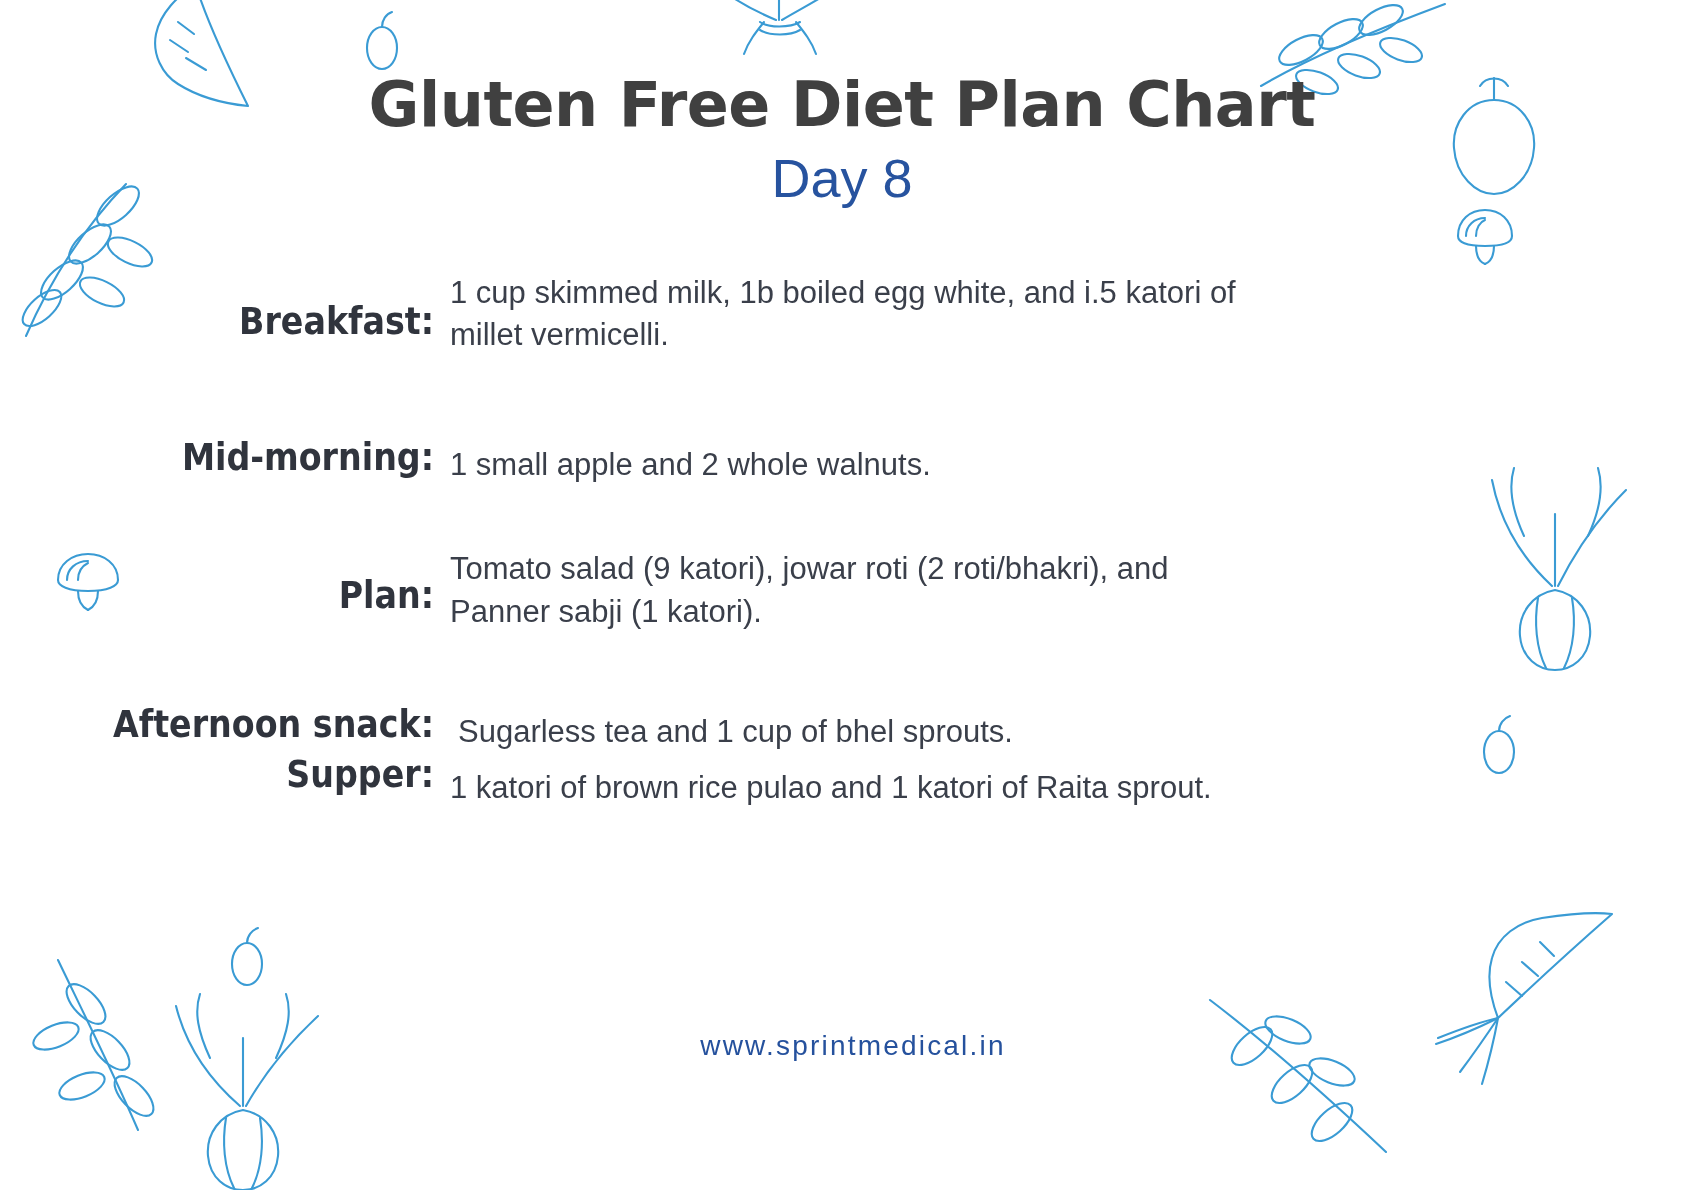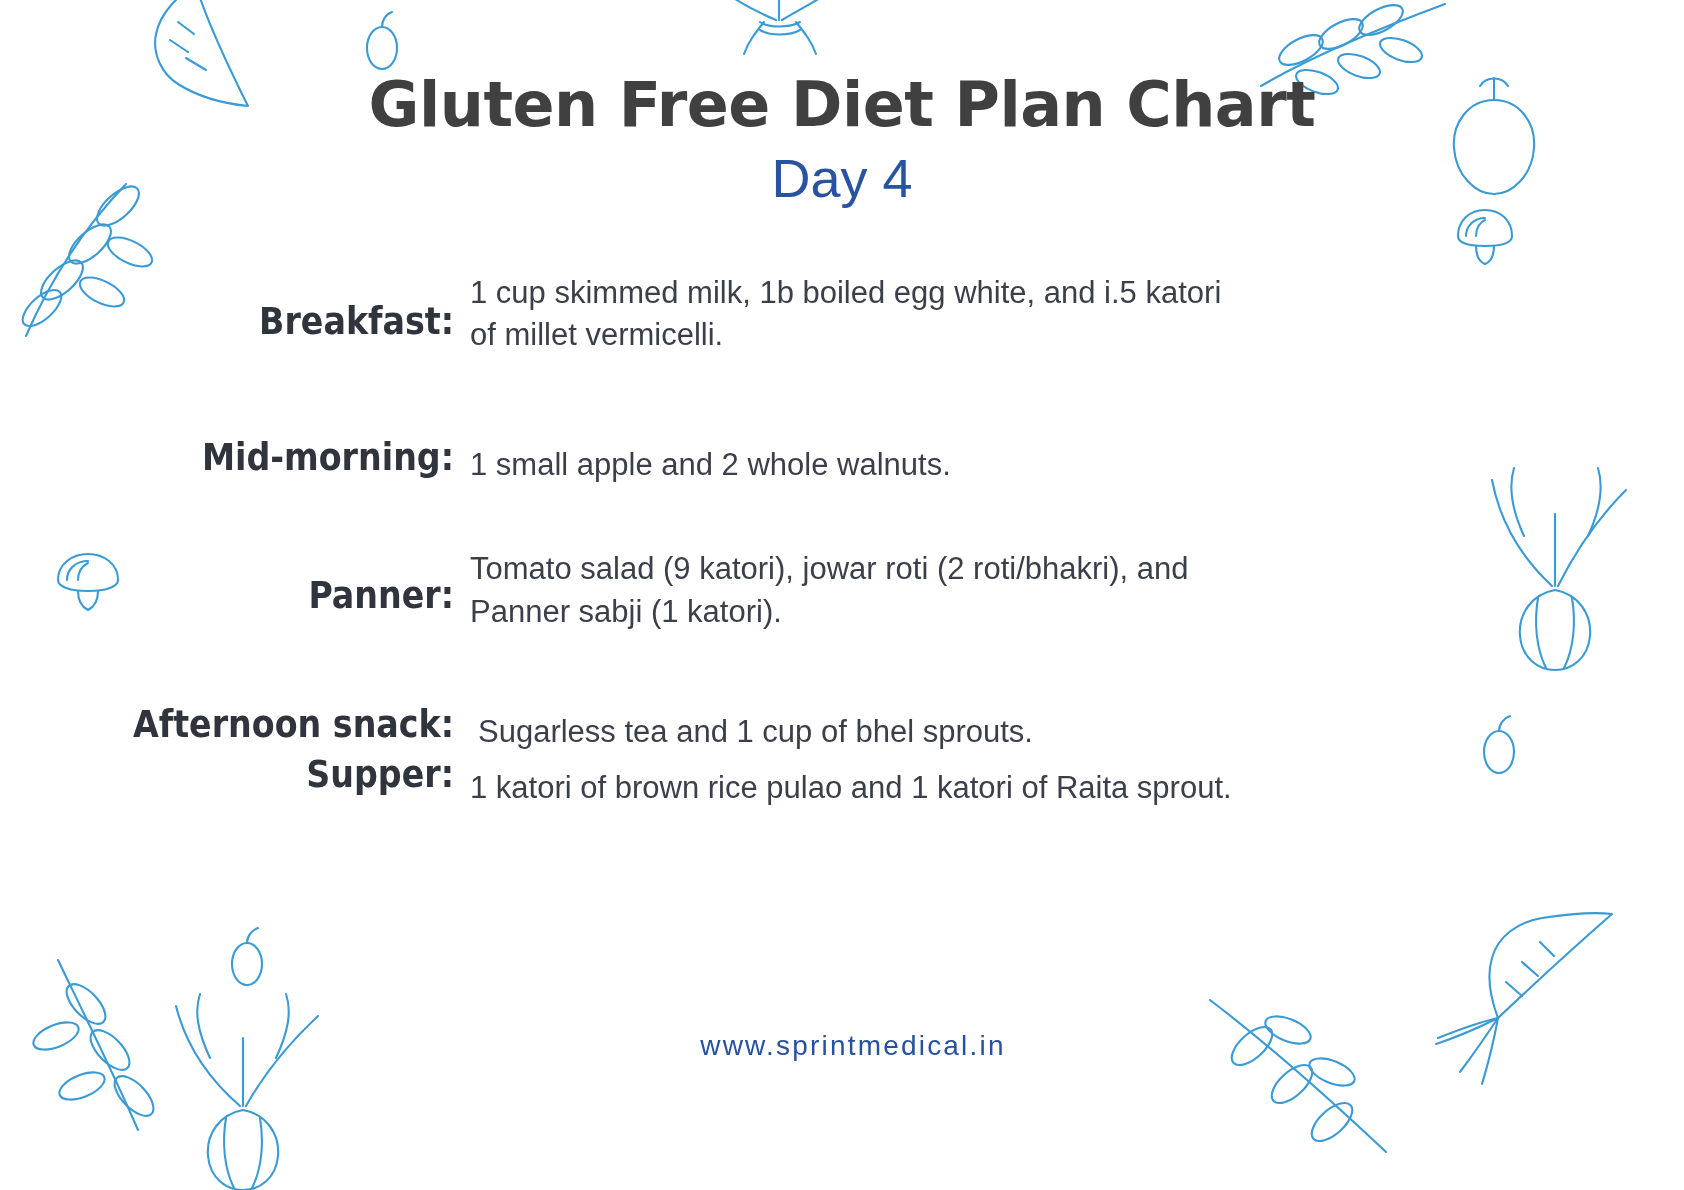--- a/index.html
+++ b/index.html
@@ -65,21 +65,20 @@
     position: absolute;
     left: 0;
     top: 268px;
     width: 1684px;
   }
   .row {
     display: flex;
     align-items: flex-start;
     width: 1496px;
     box-sizing: border-box;
-    padding-left: 20px;
   }
   .label {
     width: 450px;
     flex: 0 0 450px;
     text-align: right;
     padding-right: 16px;
     box-sizing: border-box;
     font-family: "DejaVu Sans Condensed", "Liberation Sans Narrow", "Liberation Sans", sans-serif;
     font-weight: bold;
     font-size: 37px;
@@ -295,37 +294,37 @@
         <path d="M106 76 L122 90"></path>
       <path d="M98 112 C78 122 54 132 36 138"></path>
       <path d="M98 112 C86 130 72 150 60 166"></path>
       <path d="M98 112 C80 116 58 124 38 132"></path>
       <path d="M98 112 C94 134 88 158 82 178"></path>
     </svg>
   </div>
 
   <div class="header">
     <h1 class="title">Gluten Free Diet Plan Chart</h1>
-    <div class="subtitle">Day 4</div>
+    <div class="subtitle">Day 8</div>
   </div>
 
   <div class="meals">
 
     <div class="row row-breakfast">
       <div class="label">Breakfast:</div>
       <div class="desc">1 cup skimmed milk, 1b boiled egg white, and i.5 katori of millet vermicelli.</div>
     </div>
 
     <div class="row row-midmorning">
       <div class="label">Mid-morning:</div>
       <div class="desc">1 small apple and 2 whole walnuts.</div>
     </div>
 
     <div class="row row-lunch">
-      <div class="label">Panner:</div>
+      <div class="label">Plan:</div>
       <div class="desc">Tomato salad (9 katori), jowar roti (2 roti/bhakri), and Panner sabji (1 katori).</div>
     </div>
 
     <div class="row row-snack">
       <div class="label">Afternoon snack:</div>
       <div class="desc">Sugarless tea and 1 cup of bhel sprouts.</div>
     </div>
 
     <div class="row row-supper">
       <div class="label">Supper:</div>

